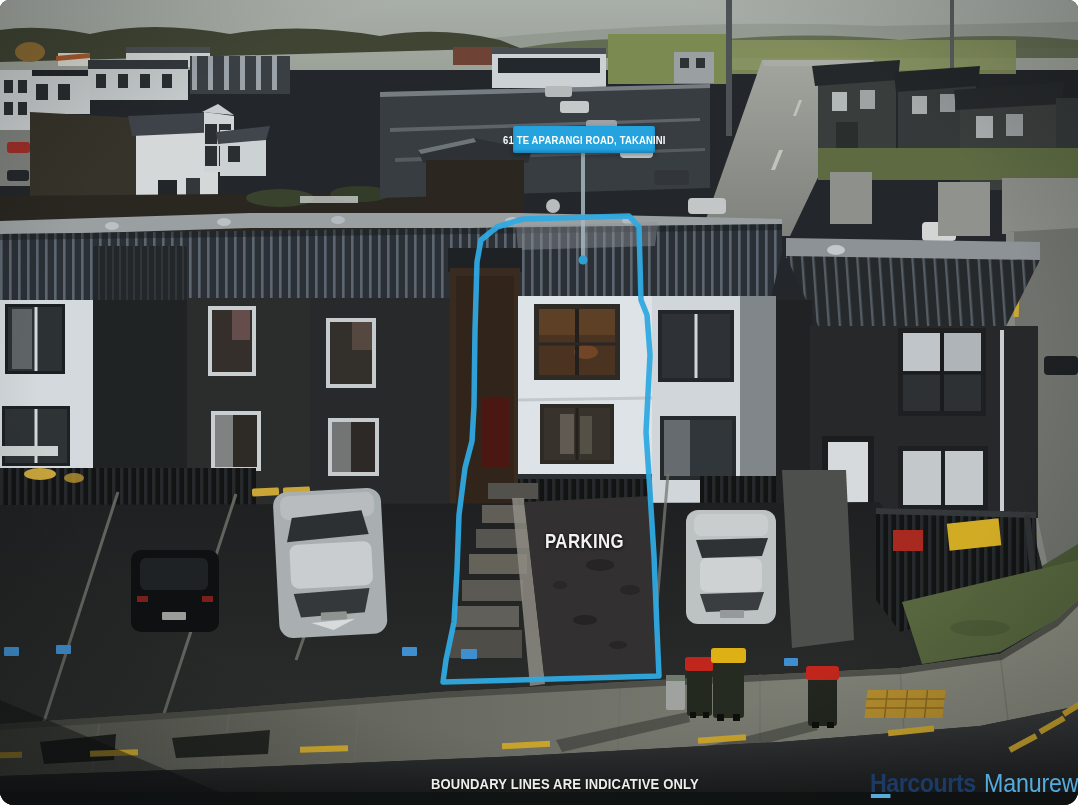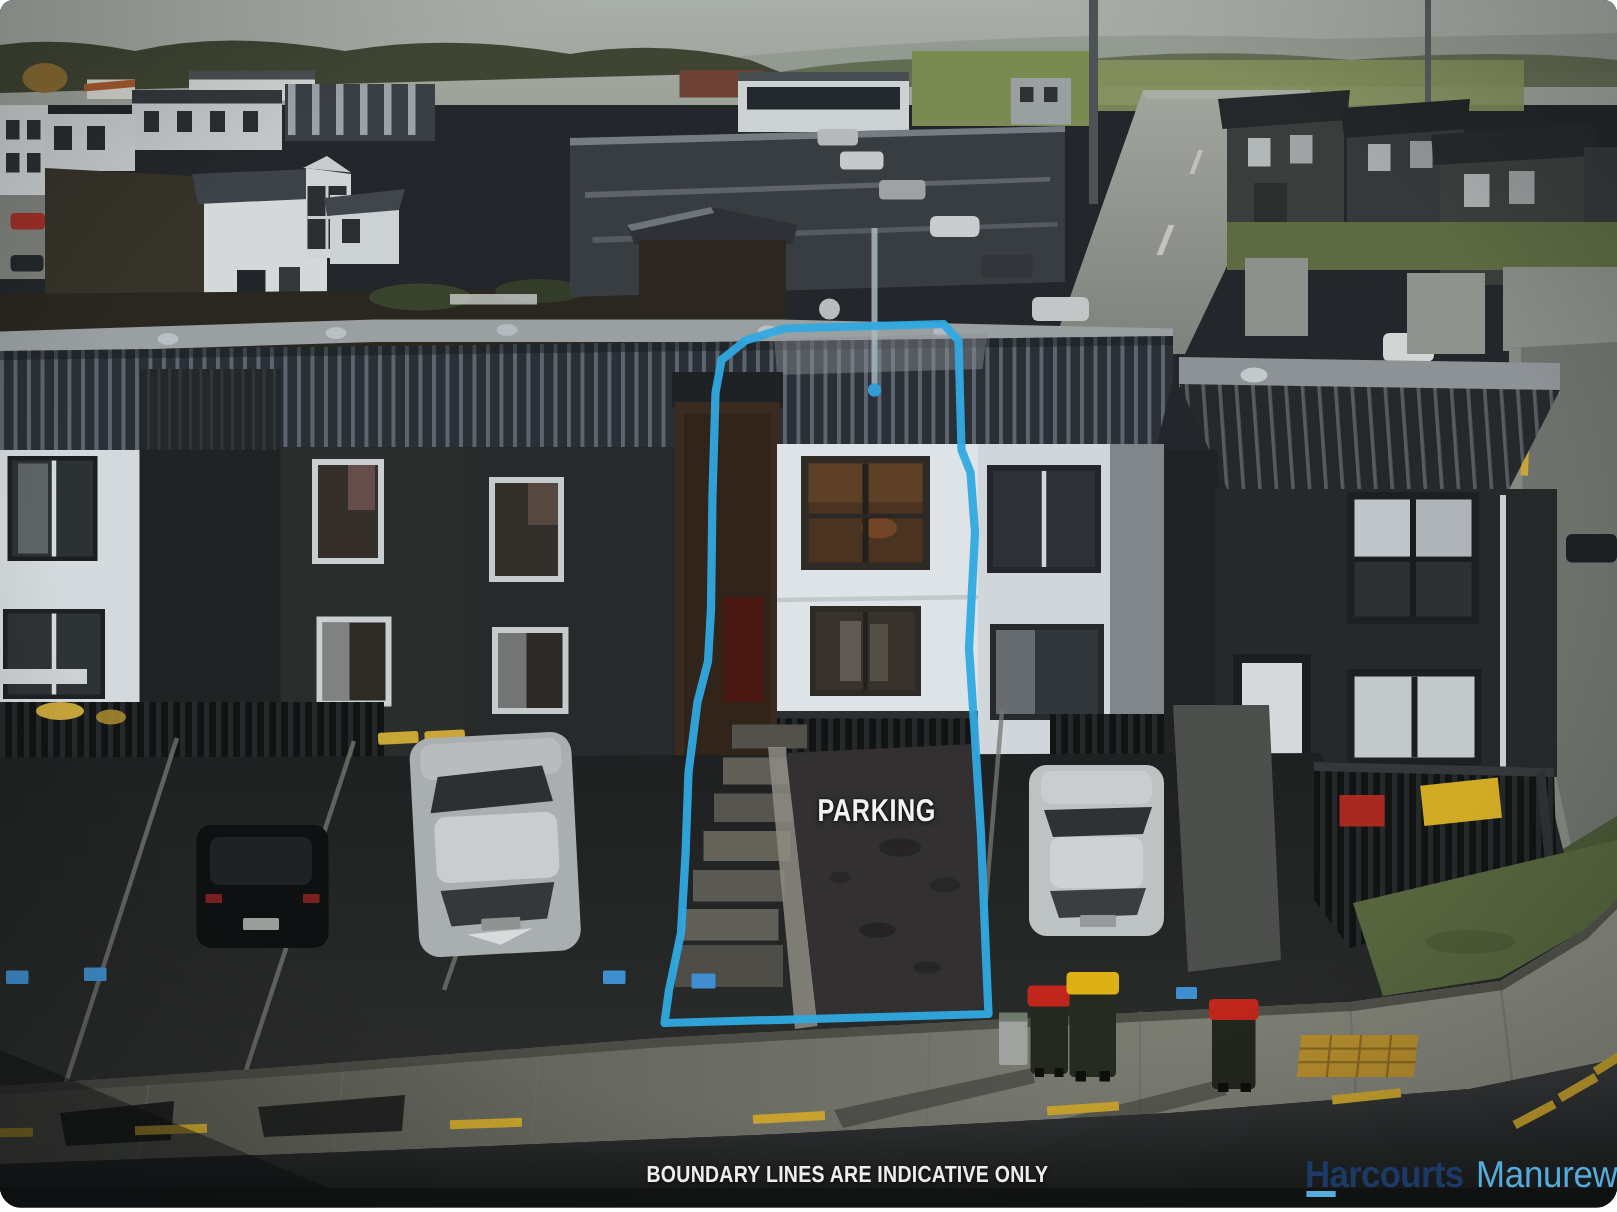--- a/index.html
+++ b/index.html
@@ -498,20 +498,23 @@
     <rect x="0" y="0" width="1078" height="805" fill="url(#vig)"></rect>
 
     <g>
       <line x1="583" y1="152" x2="583" y2="256" stroke="#a7b8c0" stroke-width="4" opacity=".85"></line>
       <circle cx="583" cy="260" r="4.5" fill="#2f9fd6"></circle>
       <path fill="none" stroke="var(--boundary-blue,#2FA9E1)" stroke-width="5.5" stroke-linejoin="round" stroke-linecap="round" opacity=".95" d="M497,227 L523,219 L629,216 L639,227 L641,300 L647,315 L650,355 L646,432 L650,492 L654,556 L657,630 L659,676
                L443,682 L446,660 L454,622 L457,570 L459,515 L465,468 L472,441 L474,406 L475,330 L477,262 L481,240 Z"></path>
     </g>
   </svg>
 
+  <div class="address-banner">
+    <span>61 TE APARANGI ROAD, TAKANINI</span>
+  </div>
 
   <div class="parking-label">PARKING</div>
 
   <div class="disclaimer">BOUNDARY LINES ARE INDICATIVE ONLY</div>
 
   <div class="brand">
     <span class="agency"><span>Harcourts</span><span class="underline"></span></span><span class="office">Manurewa</span>
   </div>
 
   </div>

